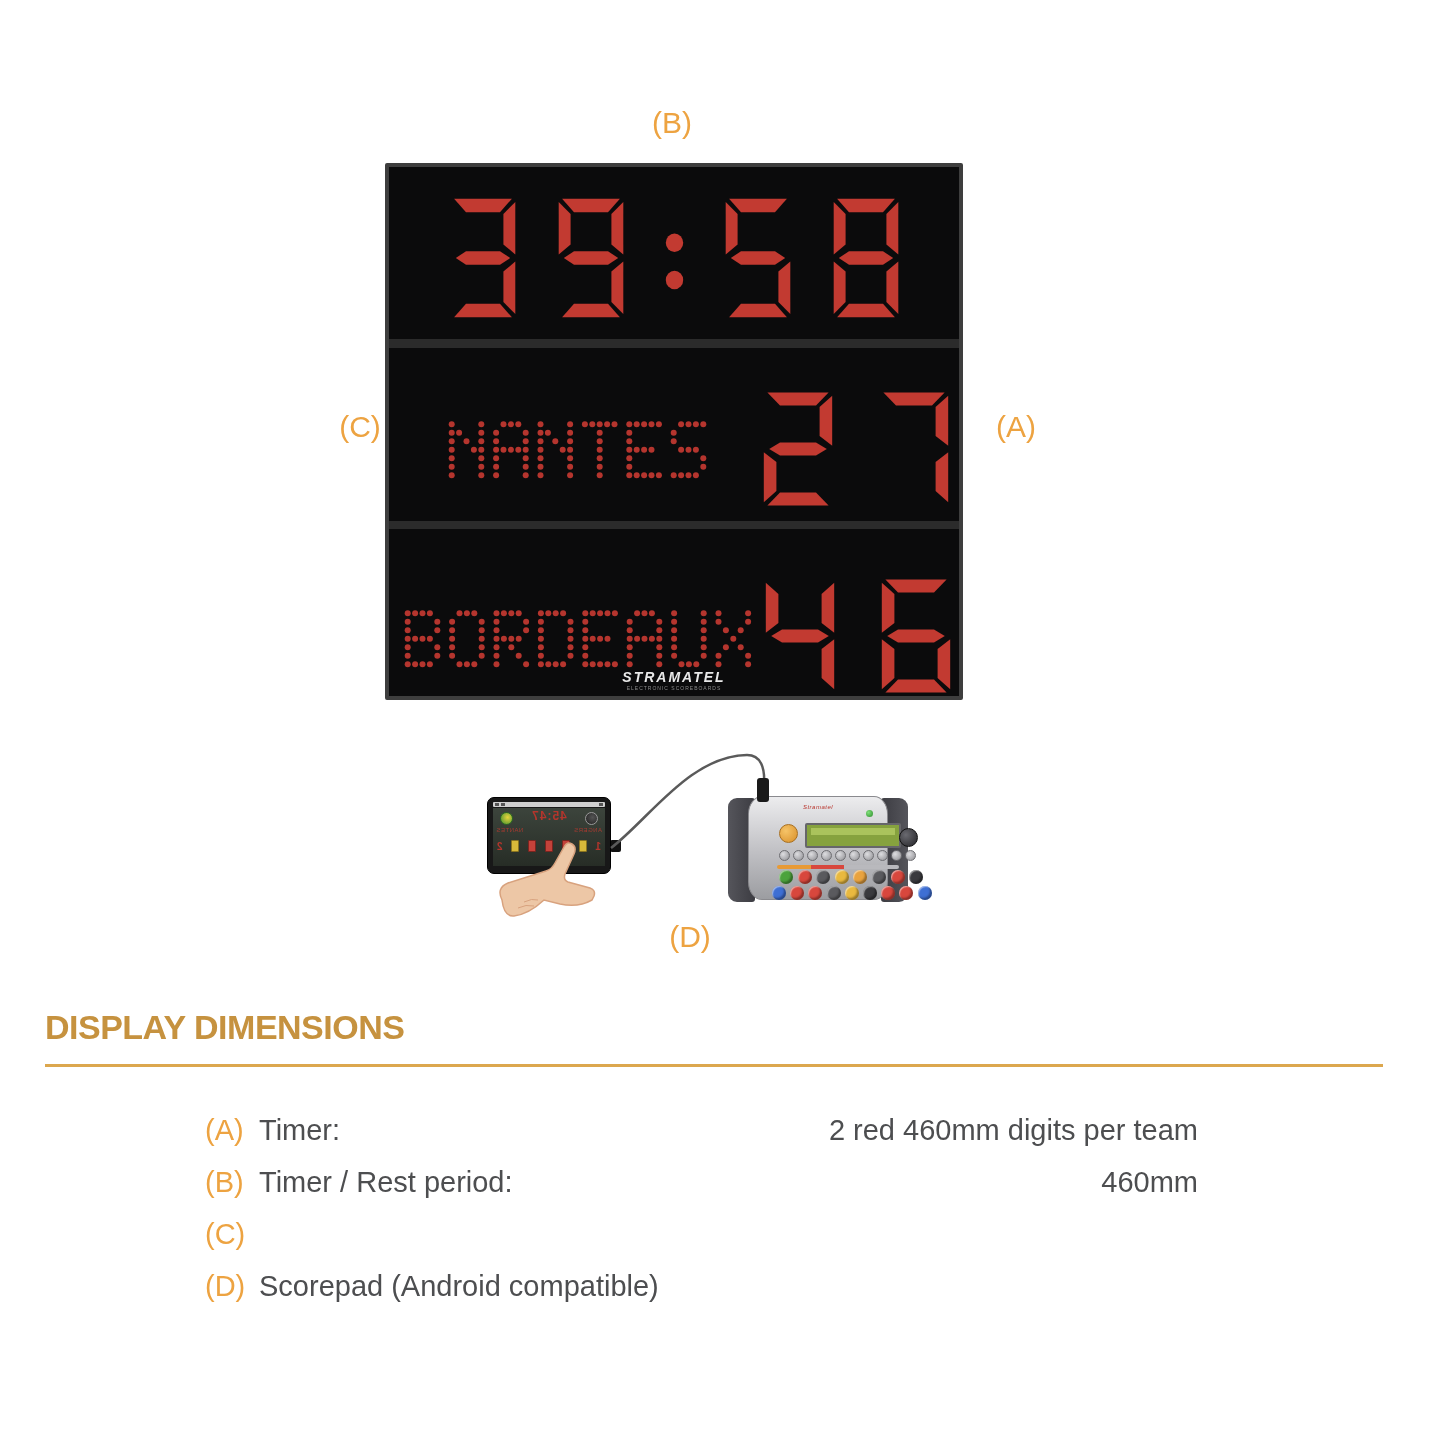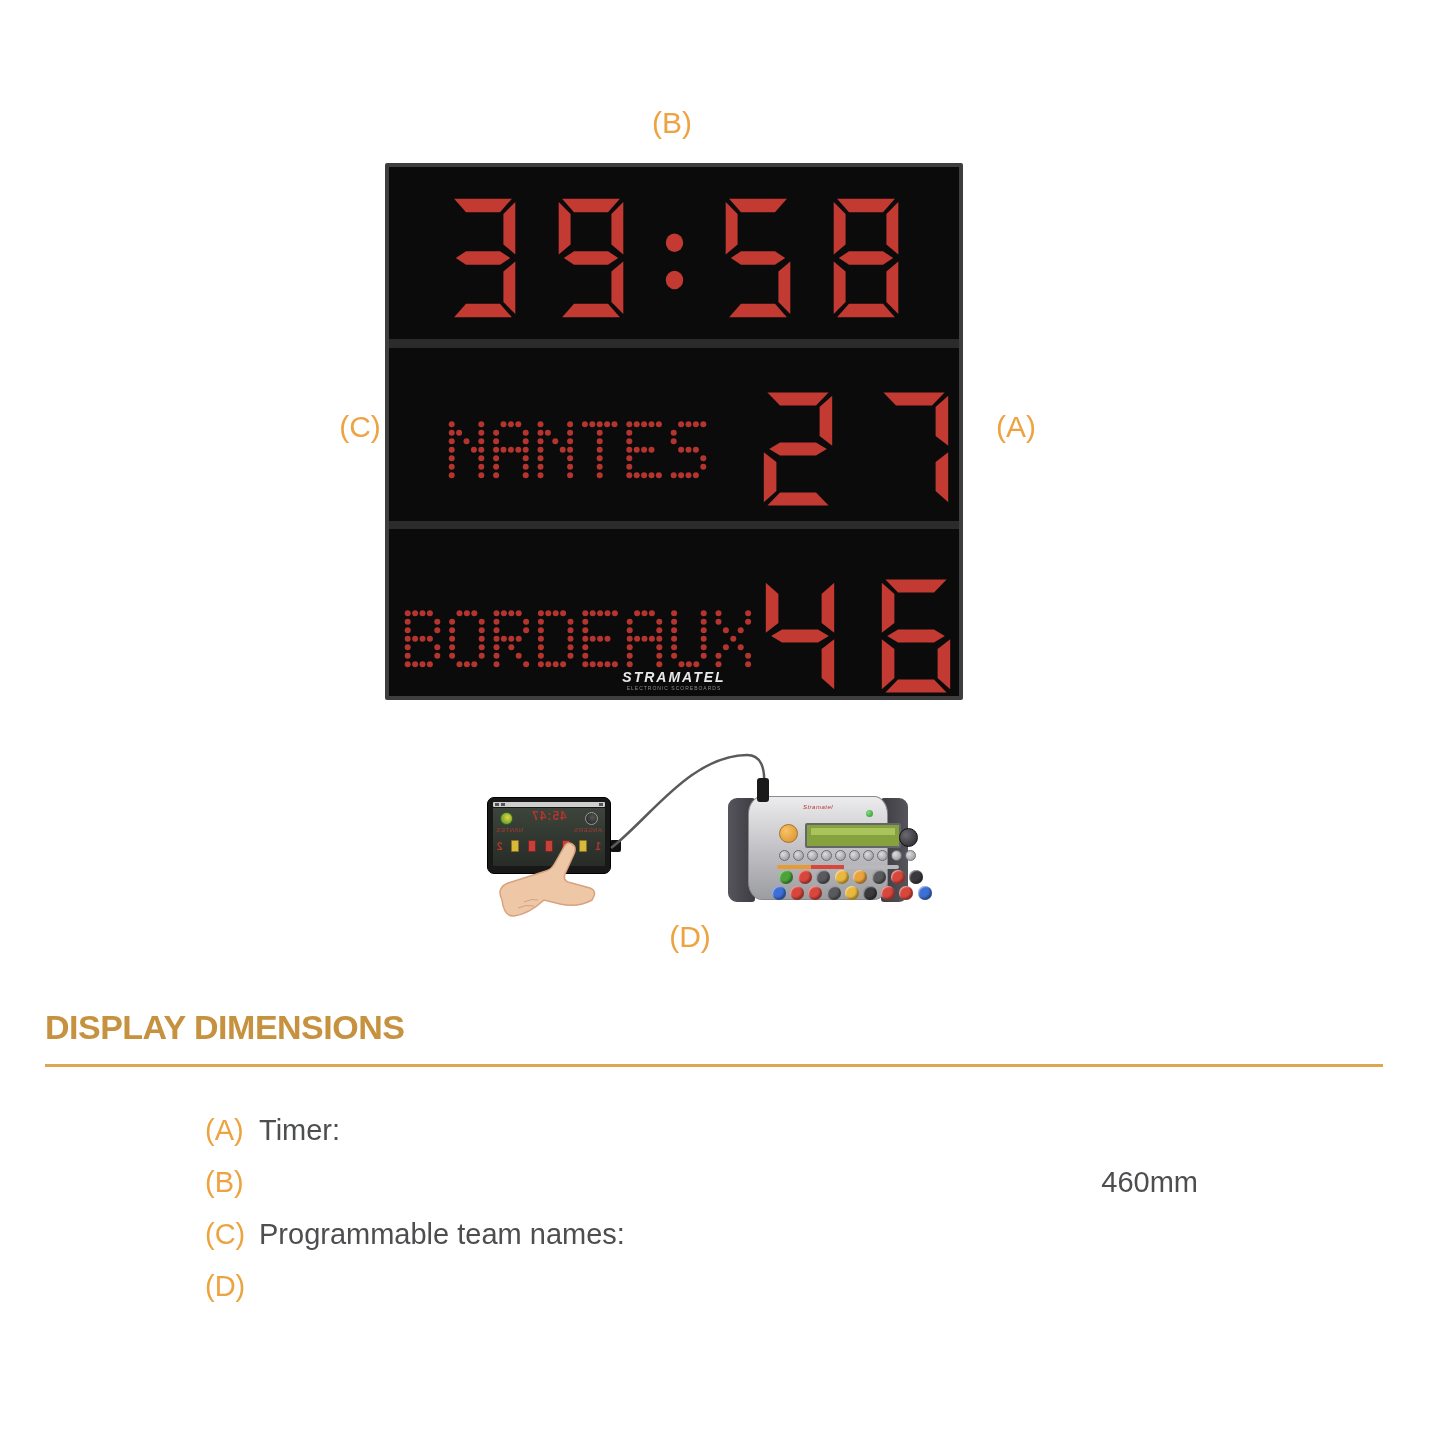--- a/index.html
+++ b/index.html
@@ -513,25 +513,27 @@
 </div>
 
 <div class="callout" style="left:658px;top:920px;">(D)</div>
 
 <h2 class="dim-title">DISPLAY DIMENSIONS</h2>
 <div class="dim-rule"></div>
 <div class="dim-rows" id="dim-rows">
     <div class="dim-row">
       <span class="dim-key">(A)</span>
       <span class="dim-label">Timer:</span>
+      <span class="dim-value">2 red 460mm digits per team</span>
     </div>
     <div class="dim-row">
       <span class="dim-key">(B)</span>
+      <span class="dim-label">Timer / Rest period:</span>
       <span class="dim-value">460mm</span>
     </div>
     <div class="dim-row">
       <span class="dim-key">(C)</span>
-      <span class="dim-label">Programmable team names:</span>
     </div>
     <div class="dim-row">
       <span class="dim-key">(D)</span>
+      <span class="dim-label">Scorepad (Android compatible)</span>
     </div>
   </div>
 
 </body></html>

